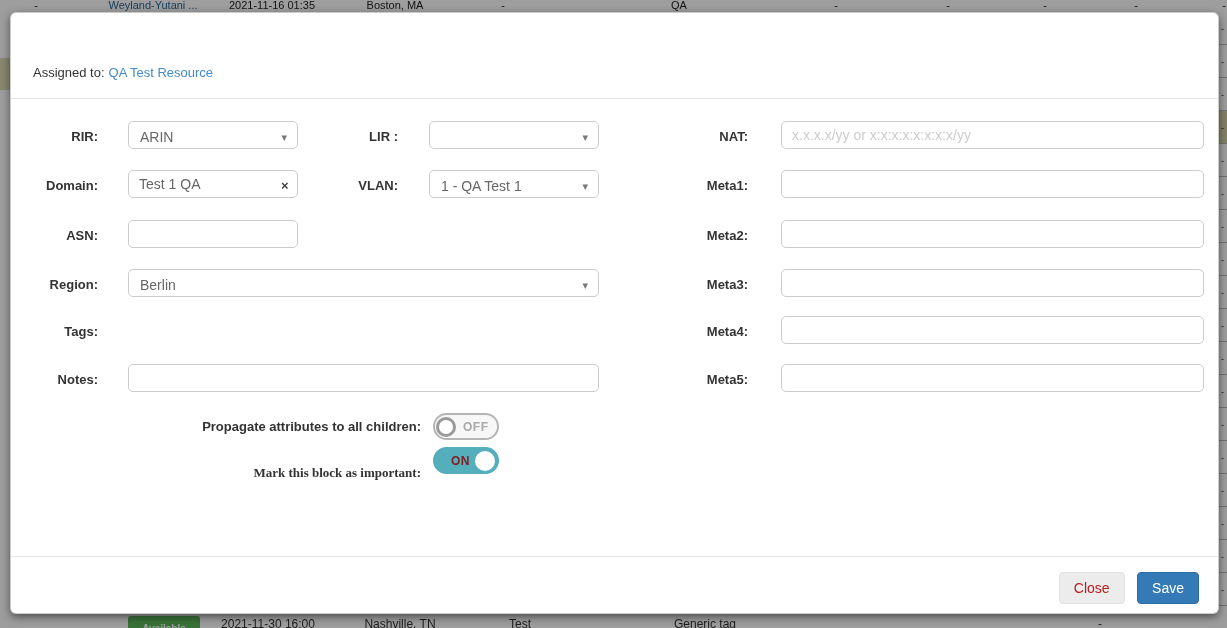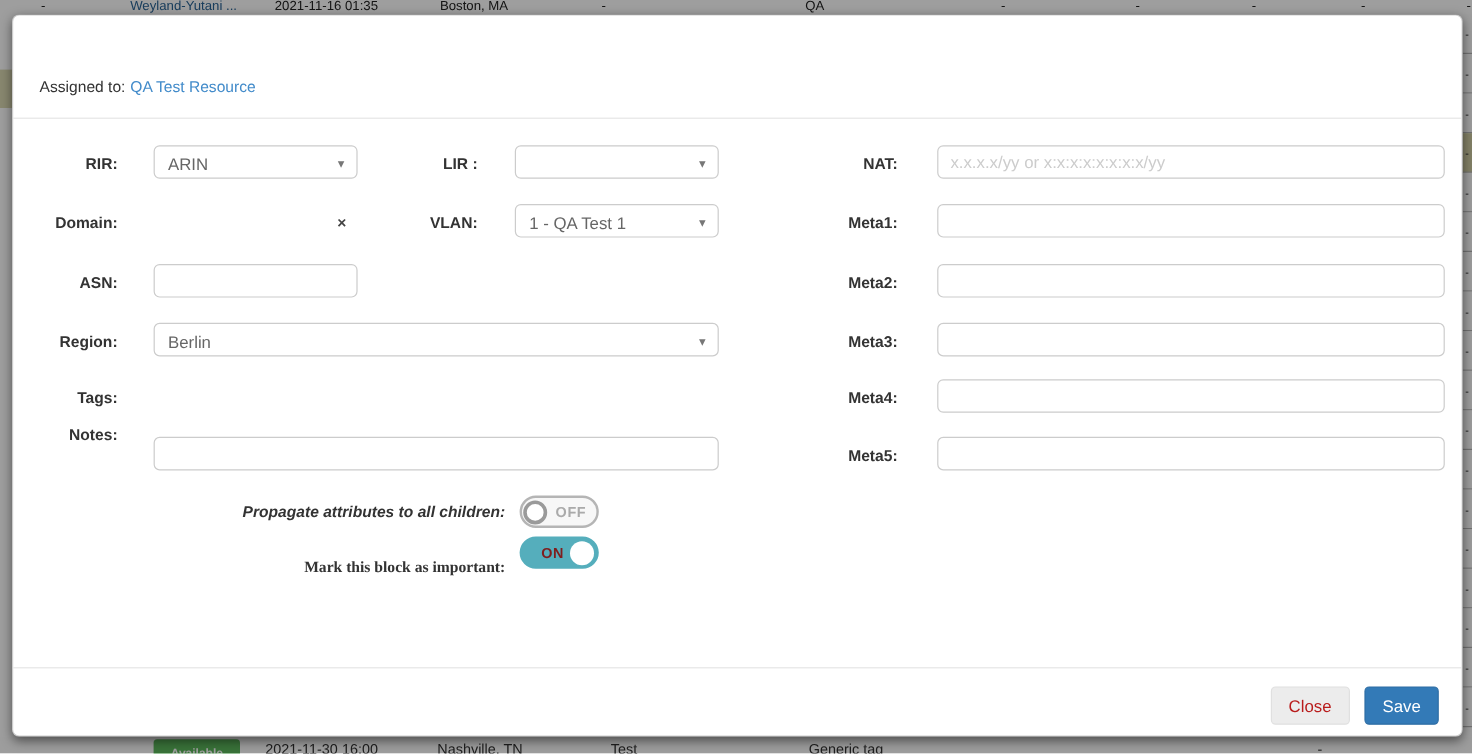--- a/index.html
+++ b/index.html
@@ -190,20 +190,21 @@
   </div>
   <div class="lbl" style="left:300px;top:108px;">LIR :</div>
   <div class="sel" style="left:418px;top:108px;width:170px;">
     <span class="sel-val"></span>
     <span class="caret-icon">▾</span>
   </div>
   <div class="lbl" style="left:650px;top:108px;">NAT:</div>
   <input class="inp" style="left: 770px; top: 108px; width: 423px;" placeholder="x.x.x.x/yy or x:x:x:x:x:x:x:x/yy">
 
   <div class="lbl" style="left:0;top:157px;">Domain:</div>
+  <input class="inp" style="left: 117px; top: 157px; width: 170px; padding-right: 26px;" value="Test 1 QA">
   <span class="clear-icon" style="left:270px;top:157px;">×</span>
   <div class="lbl" style="left:300px;top:157px;">VLAN:</div>
   <div class="sel" style="left:418px;top:157px;width:170px;">
     <span class="sel-val">1 - QA Test 1</span>
     <span class="caret-icon">▾</span>
   </div>
   <div class="lbl" style="left:650px;top:157px;">Meta1:</div>
   <input class="inp" style="left: 770px; top: 157px; width: 423px;" value="">
 
   <div class="lbl" style="left:0;top:207px;">ASN:</div>
@@ -216,26 +217,26 @@
     <span class="sel-val">Berlin</span>
     <span class="caret-icon">▾</span>
   </div>
   <div class="lbl" style="left:650px;top:256px;">Meta3:</div>
   <input class="inp" style="left: 770px; top: 256px; width: 423px;" value="">
 
   <div class="lbl" style="left:0;top:303px;">Tags:</div>
   <div class="lbl" style="left:650px;top:303px;">Meta4:</div>
   <input class="inp" style="left: 770px; top: 303px; width: 423px;" value="">
 
-  <div class="lbl" style="left:0;top:334px;padding-left:38px;">Notes:</div>
+  <div class="lbl" style="left:0;top:351px;padding-left:38px;">Notes:</div>
   <input class="inp" style="left: 117px; top: 351px; width: 471px;" value="">
   <div class="lbl" style="left:650px;top:351px;">Meta5:</div>
   <input class="inp" style="left: 770px; top: 351px; width: 423px;" value="">
 
-  <div class="toggle-lbl" style="top:400px;font-style:italic;">Propagate attributes to all children:</div>
+  <div class="toggle-lbl" style="top:400px;">Propagate attributes to all children:</div>
   <div class="toggle off" style="top:400px;">
     <span class="knob"></span>
     <span class="toggle-text">OFF</span>
   </div>
   <div class="toggle-lbl" style="top:446px;font-family:Liberation Serif, serif;">Mark this block as important:</div>
   <div class="toggle on" style="top:434px;">
     <span class="knob"></span>
     <span class="toggle-text">ON</span>
   </div>
 

